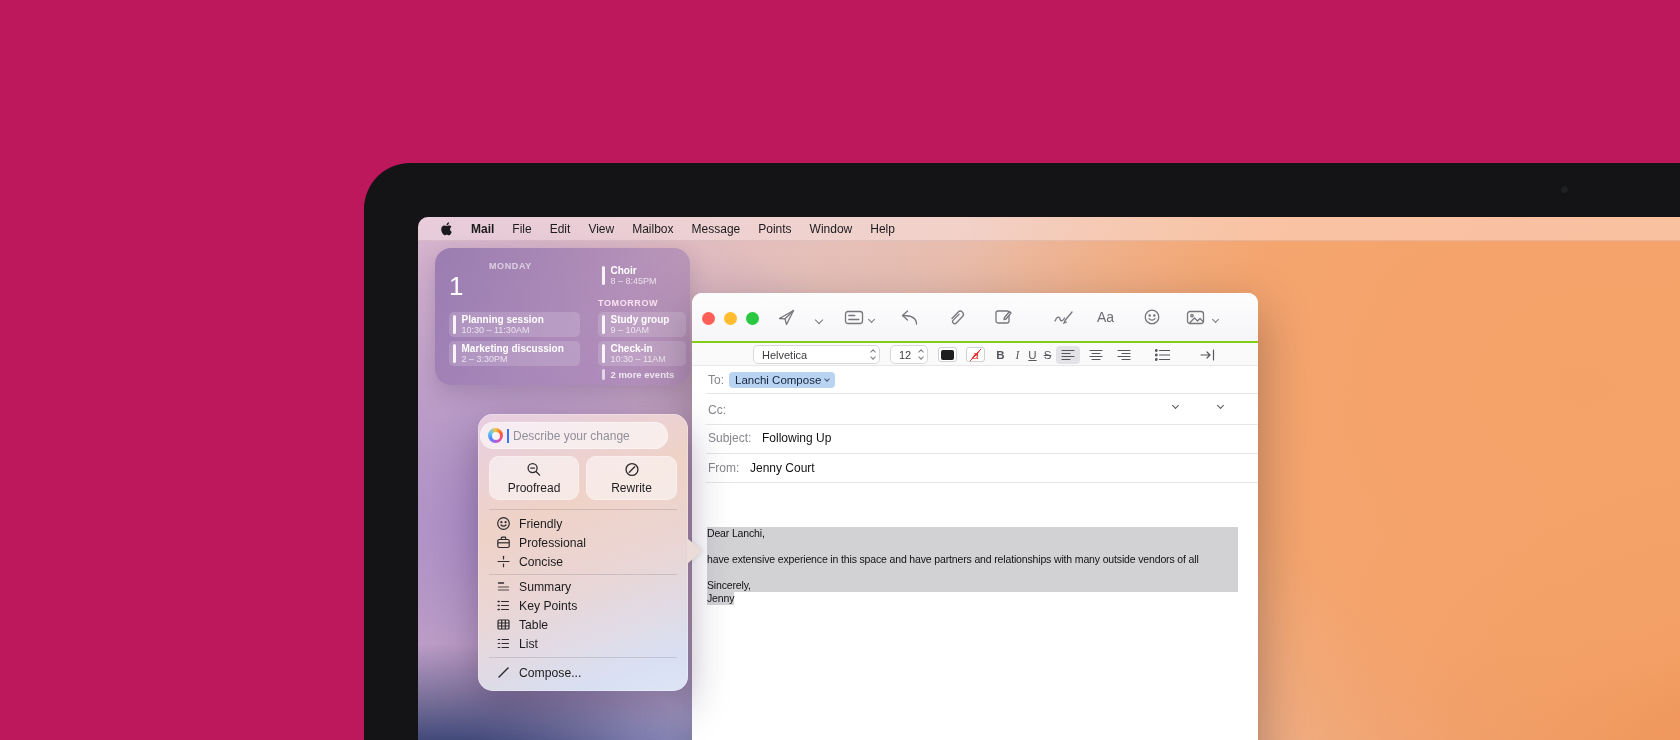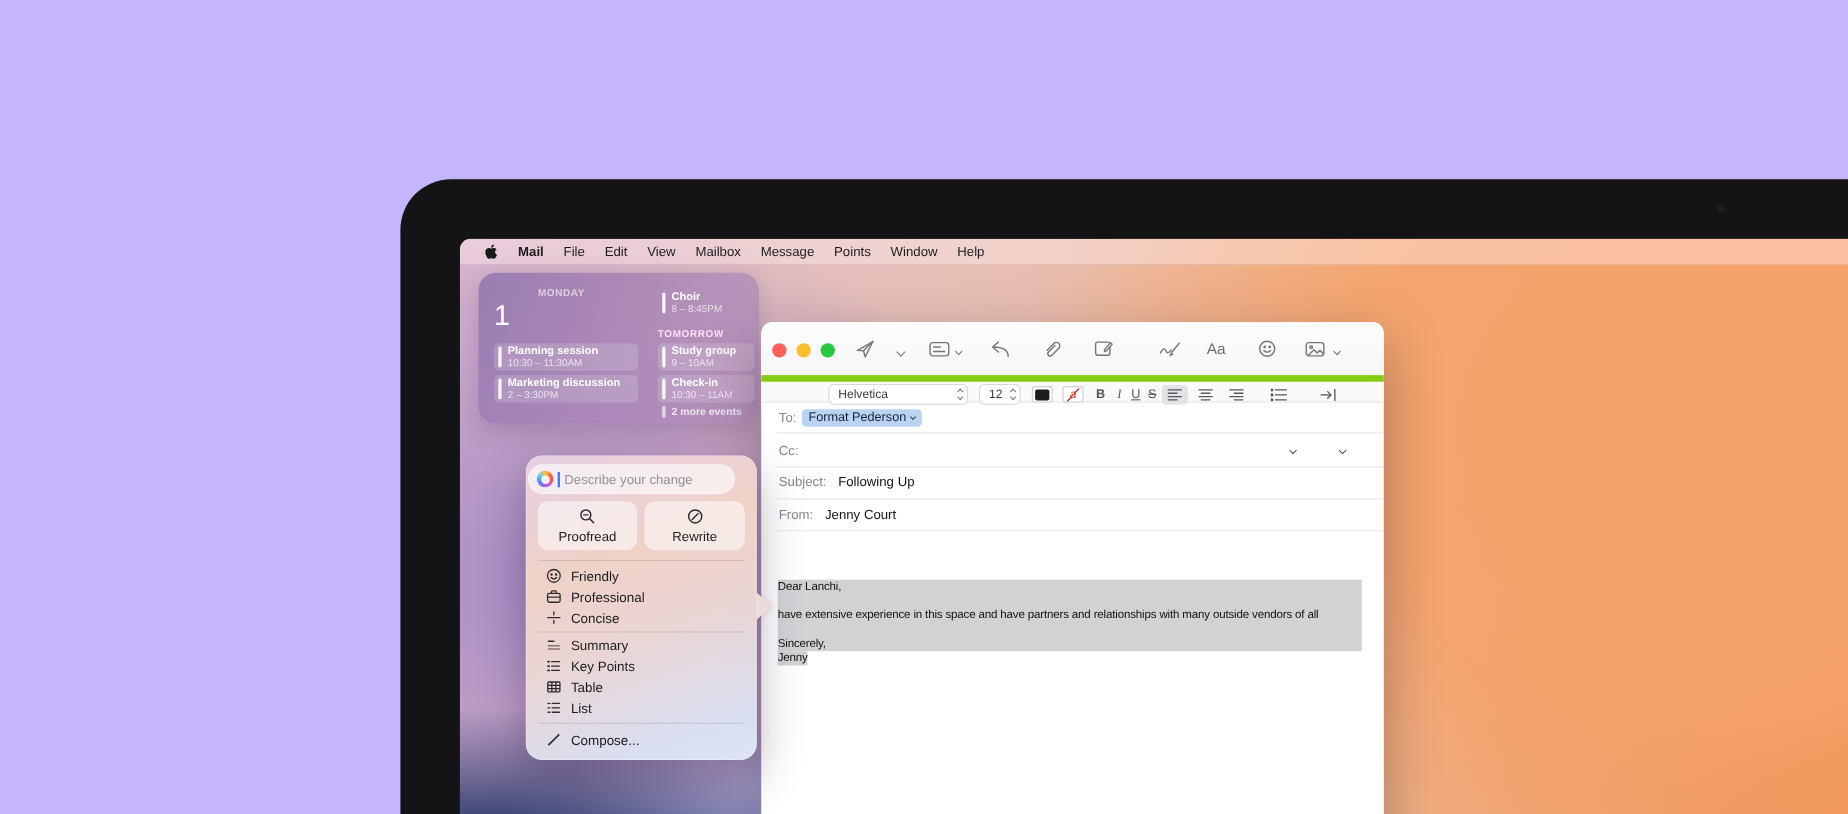--- a/index.html
+++ b/index.html
@@ -1,17 +1,17 @@
 <!DOCTYPE html>
 <html><head>
 <meta charset="utf-8">
 <style>
   * { margin:0; padding:0; box-sizing:border-box; }
   body { font-family:"Liberation Sans","DejaVu Sans",sans-serif; }
-  .stage { position:relative; width:1680px; height:740px; background:#c4b5fd; overflow:hidden; }
+  .stage { position:relative; width:1680px; height:740px; background:#be185d; overflow:hidden; }
 
   
   .bezel { position:absolute; left:364px; top:163px; width:1360px; height:640px;
            background:#141416; border-radius:46px 0 0 0; }
   .camera { position:absolute; left:1196px; top:22px; width:9px; height:9px; border-radius:50%;
             background:#1f2022; box-shadow:inset 0 0 2px #000; }
 
   
   .screen { position:absolute; left:54px; top:54px; width:1320px; height:600px;
             border-radius:10px 0 0 0; overflow:hidden; }
@@ -56,21 +56,21 @@
              box-shadow:0 18px 50px rgba(30,20,40,0.35); }
   .mw-toolbar { position:absolute; left:0; top:0; width:100%; height:48px;
                 background:linear-gradient(#fdfdfe,#f6f6f8); border-radius:10px 10px 0 0; }
   .tl { position:absolute; top:19px; width:13px; height:13px; border-radius:50%; }
   .tb-ic { position:absolute; top:14px; color:#76767c; display:flex; align-items:center; justify-content:center; height:20px; }
   .chev { display:inline-block; width:6px; height:6px; border-right:1.4px solid currentColor;
           border-bottom:1.4px solid currentColor; transform:rotate(45deg); margin-top:-3px; }
   .chev-sm { width:5px; height:5px; }
 
   .mw-format { position:absolute; left:0; top:48px; width:100%; height:25px; background:#fafafb;
-               border-top:6px solid #84cc16; border-bottom:1px solid #e7e7ea; font-size:11px; color:#4a4a4e; }
+               border-top:2px solid #84cc16; border-bottom:1px solid #e7e7ea; font-size:11px; color:#4a4a4e; }
   .fm-field { position:absolute; top:2px; height:19px; background:#fff; border:1px solid #d8d8dc; border-radius:5px;
               display:flex; align-items:center; justify-content:space-between; padding:0 4px 0 8px; color:#3c3c40; }
   .stepper { display:flex; flex-direction:column; align-items:center; gap:1px; color:#7b7b80; }
   .stepper i { width:4px; height:4px; border-right:1.2px solid currentColor; border-bottom:1.2px solid currentColor; display:block; }
   .st-up { transform:rotate(-135deg); } .st-dn { transform:rotate(45deg); }
   .fm-well { position:absolute; top:4px; width:19px; height:15px; border:1px solid #cfcfd4; border-radius:3px; background:#fff;
              display:flex; align-items:center; justify-content:center; }
   .fm-btn { position:absolute; top:3px; width:15px; height:17px; display:flex; align-items:center; justify-content:center;
             color:#57575c; font-size:11.5px; }
   .fm-align { position:absolute; top:3px; width:24px; height:18px; border-radius:4px;
@@ -317,21 +317,21 @@
                 <path d="M13.5 1v10"></path>
               </svg>
           </span>
           <span class="tb-ic" style="left:526px; top:54px; color:#55555a;">
               <span class="chev chev-sm"></span>
             </span>
         </div>
 
         <span class="hd-label" style="left:16px; top:80px;">To:</span>
         <span class="to-token" style="left:37px; top:79px;">
-          <span>Format Pederson</span>
+          <span>Lanchi Compose</span>
           <span class="chev"></span>
         </span>
         <div class="mw-row-sep" style="top:100px;"></div>
 
         <span class="hd-label" style="left:16px; top:110px;">Cc:</span>
         <div class="mw-row-sep" style="top:131px;"></div>
 
         <span class="hd-label" style="left:16px; top:138px;">Subject:</span>
         <span class="hd-value" style="left:70px; top:138px;">Following Up</span>
         <div class="mw-row-sep" style="top:160px;"></div>

